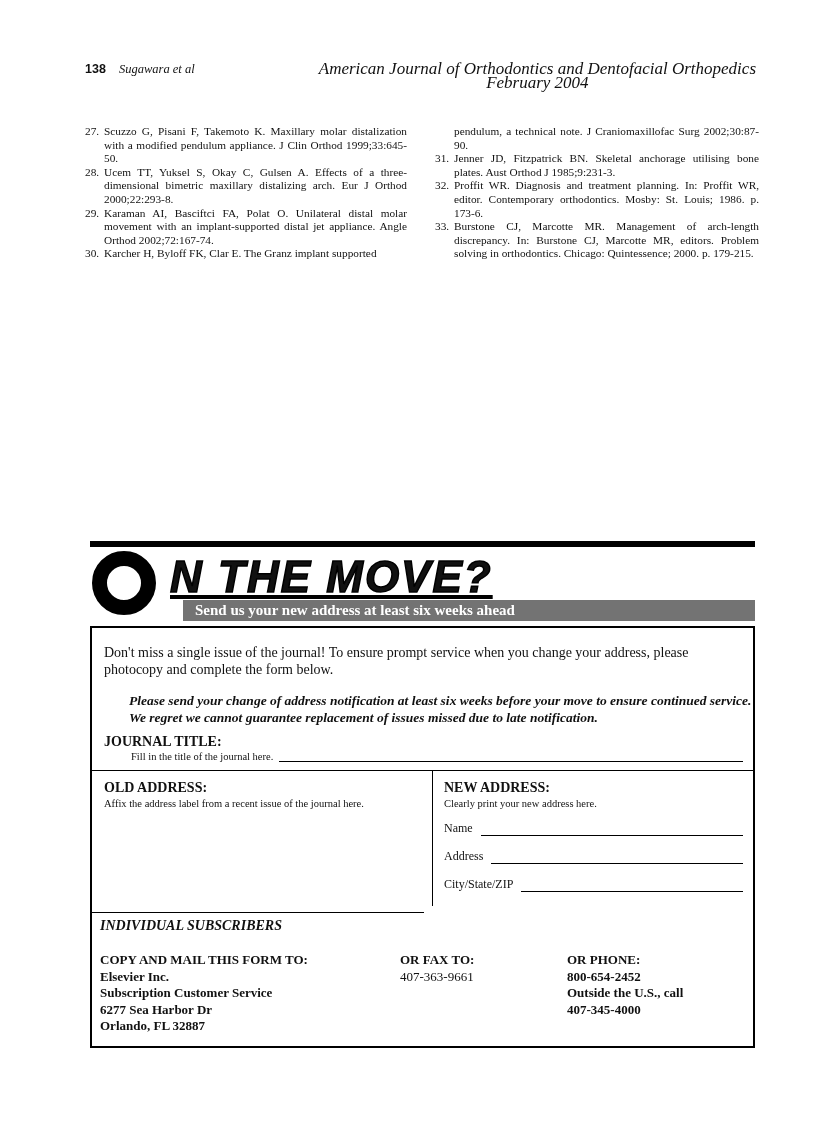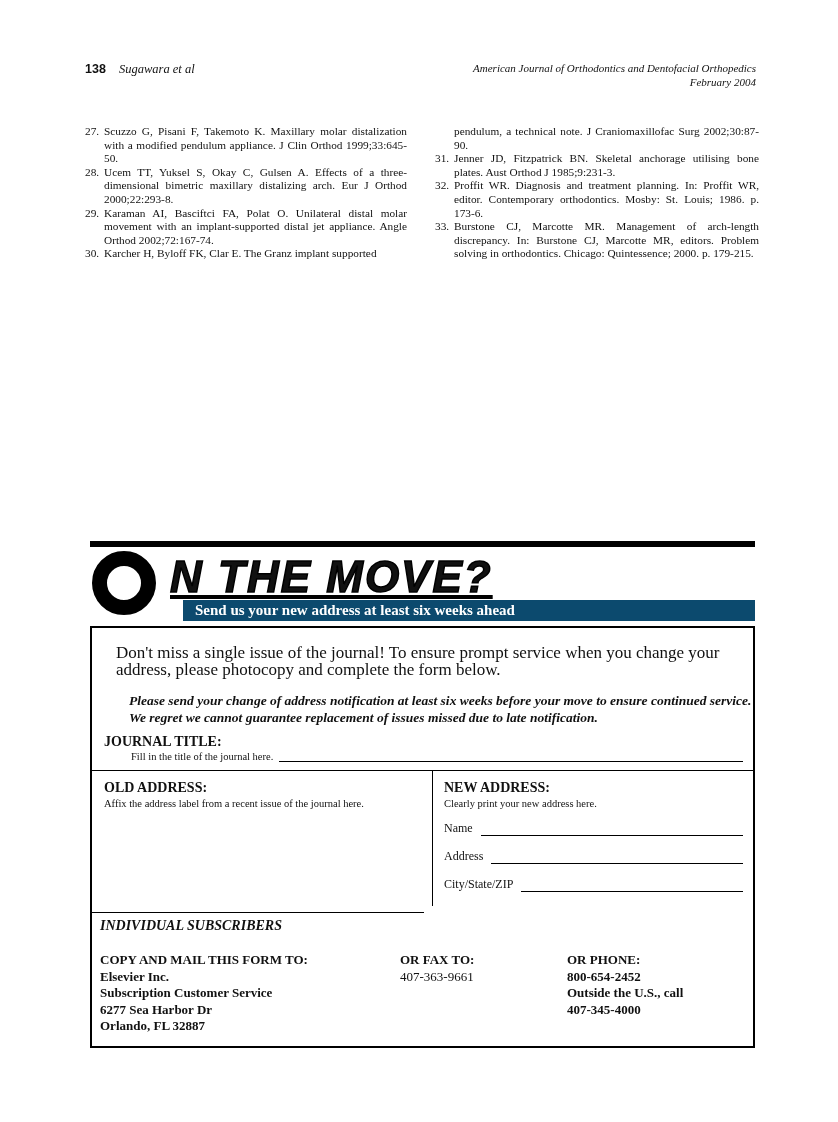--- a/index.html
+++ b/index.html
@@ -6,43 +6,43 @@
   html,body { background:#e8e8e8; }
   .page {
     position:relative; width:838px; height:1122px; margin:0 auto;
     background:#ffffff; overflow:hidden;
     font-family:"Liberation Serif", serif; color:#111;
   }
   
   .head-left { position:absolute; left:85px; top:62px; font-size:12.5px; white-space:nowrap; }
   .head-left .pgnum { font-family:"Liberation Sans", sans-serif; font-weight:bold; }
   .head-left .authors { font-style:italic; margin-left:10px; }
-  .head-right { position:absolute; right:82px; top:62px; text-align:right; font-style:italic; font-size:11px; line-height:13.5px; }
+  .head-right { position:absolute; right:82px; top:62px; text-align:center; font-style:italic; font-size:17px; line-height:13.5px; }
   
   .refcol { position:absolute; top:125px; font-size:11.3px; line-height:13.6px; text-align:justify; }
   .refcol.left  { left:85px;  width:322px; }
   .refcol.right { left:435px; width:324px; }
   .ref { position:relative; padding-left:19px; }
   .ref .num { position:absolute; left:0; top:0; }
   
   .ad-top-bar { position:absolute; left:90px; top:541px; width:665px; height:6px; background:#000; }
   .big-o { position:absolute; left:92px; top:551px; width:64px; height:64px; border:15px solid #000; border-radius:50%; }
   .big-o .sr { position:absolute; width:1px; height:1px; overflow:hidden; clip:rect(0 0 0 0); }
   .ad-headline {
     position:absolute; left:170px; top:552px;
     font-family:"Liberation Sans", sans-serif; font-weight:bold; font-style:italic;
     font-size:44px; letter-spacing:2px; -webkit-text-stroke:1.5px #000; white-space:nowrap;text-decoration:underline;
   }
   .ad-banner {
-    position:absolute; left:183px; top:600px; width:572px; height:21px; background:#0c4a6e;
+    position:absolute; left:183px; top:600px; width:572px; height:21px; background:#737373;
     color:#fff; font-weight:bold; font-size:15px; line-height:21px; padding-left:12px; white-space:nowrap;
   }
   
   .form-box { position:absolute; left:90px; top:626px; width:665px; height:422px; border:2px solid #000; }
-  .intro  { position:absolute; left:12px; top:16px; width:636px; font-size:17px; line-height:17px;margin-left:12px; }
+  .intro  { position:absolute; left:12px; top:16px; width:636px; font-size:14px; line-height:17px; }
   .notice { position:absolute; left:12px; top:64px; width:642px; font-size:13.5px; line-height:17px; font-style:italic; font-weight:bold;margin-left:25px; }
   .jt-label { position:absolute; left:12px; top:106px; font-size:14px; font-weight:bold; }
   .jt-row { position:absolute; left:12px; top:123px; right:10px; display:flex; align-items:flex-end;margin-left:27px; }
   .jt-hint { font-size:10.5px; white-space:nowrap; }
   .fill-line { flex:1; border-bottom:1.5px solid #000; height:10px; margin-left:6px; }
   .rule-full { position:absolute; left:0; right:0; top:142px; border-top:1.5px solid #000; }
   .v-divider { position:absolute; left:340px; top:142px; height:136px; border-left:1.5px solid #000; }
   .old-addr { position:absolute; left:12px; top:152px; width:315px; }
   .new-addr { position:absolute; left:352px; top:152px; width:300px; }
   .addr-label { font-size:14px; font-weight:bold; }

